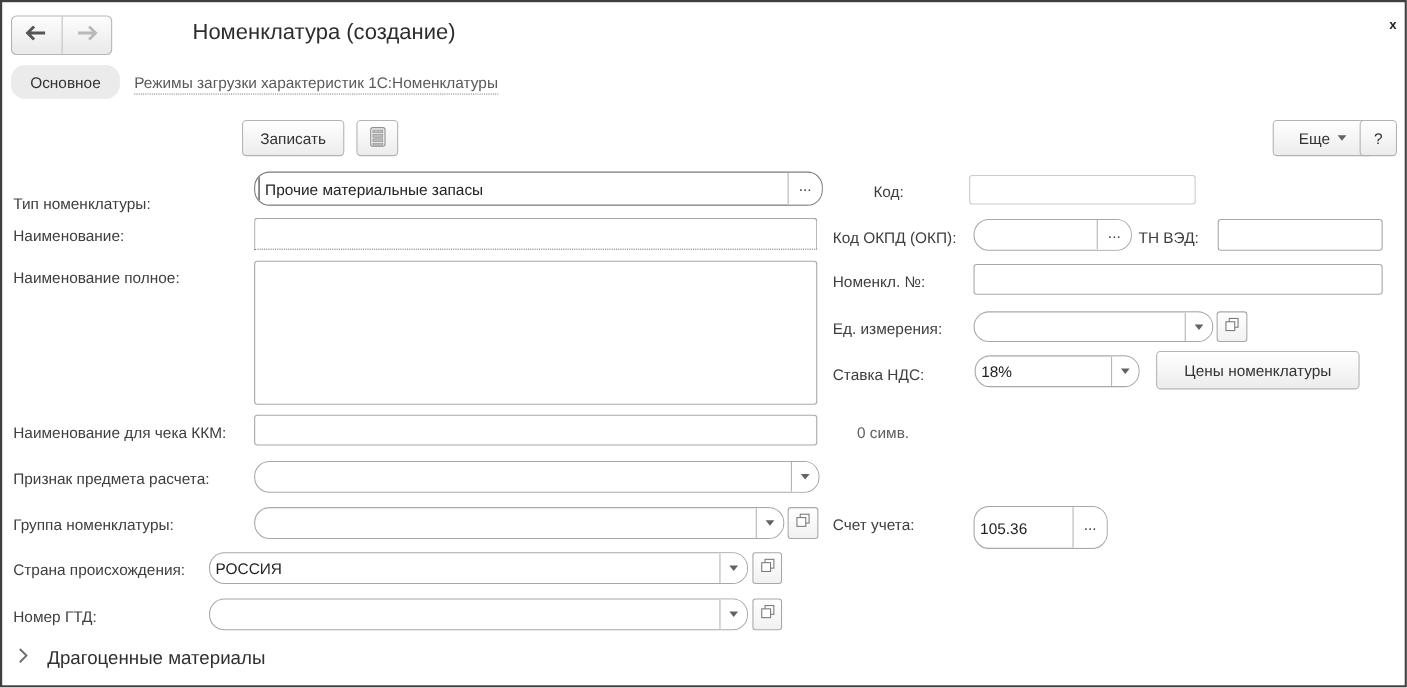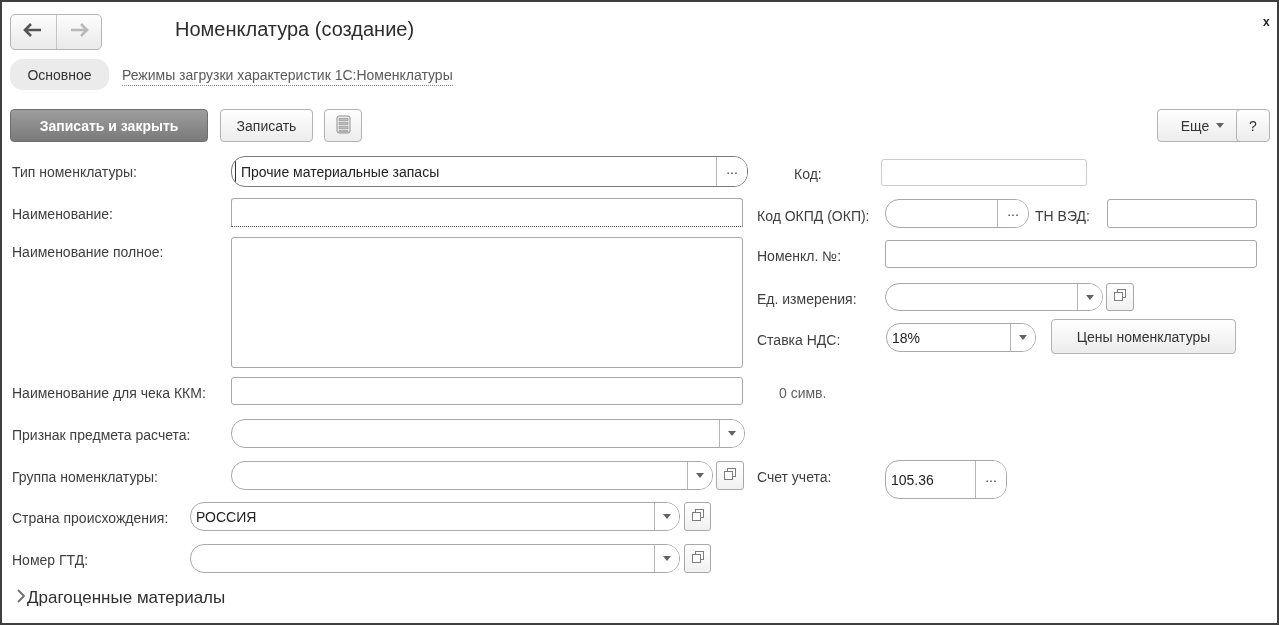--- a/index.html
+++ b/index.html
@@ -22,21 +22,21 @@
   .btn{position:absolute;box-sizing:border-box;border:1px solid #b3b3b3;border-radius:4px;background:linear-gradient(#ffffff,#ececec);font-size:14px;color:#333;display:flex;align-items:center;justify-content:center;cursor:pointer;font-family:inherit;gap:7px;}
   .btn.dark{background:linear-gradient(#9d9d9d,#7a7a7a);border-color:#6e6e6e;color:#fff;font-weight:bold;}
   .ta{position:absolute;box-sizing:border-box;border:1px solid #a8a8a8;border-radius:3px;background:#fff;resize:none;outline:none;font-family:inherit;font-size:14px;padding:4px 6px;}
   .navgrp{position:absolute;left:8px;top:12px;width:92px;height:36px;box-sizing:border-box;border:1px solid #b5b5b5;border-radius:5px;background:linear-gradient(#fdfdfd,#e9e9e9);display:flex;}
   .navcell{flex:1;display:flex;align-items:center;justify-content:center;cursor:pointer;}
   .navcell + .navcell{border-left:1px solid #c4c4c4;}
   .title{position:absolute;left:173px;top:16px;font-size:20px;color:#2d2d2d;}
   .tab{position:absolute;left:8px;top:57px;width:99px;height:31px;background:#ebebeb;border-radius:13px;display:flex;align-items:center;justify-content:center;font-size:14px;color:#333;cursor:pointer;}
   .link{position:absolute;left:120px;top:64px;font-size:14px;color:#5a5a5a;border-bottom:1px dotted #8a8a8a;cursor:pointer;line-height:19px;}
   .closex{position:absolute;left:1261px;top:14px;font-size:12px;font-weight:bold;color:#222;cursor:pointer;line-height:12px;}
-  .section{position:absolute;left:14px;top:586px;display:flex;align-items:flex-end;gap:1px;cursor:pointer;}
+  .section{position:absolute;left:14px;top:586px;display:flex;align-items:flex-end;gap:17px;cursor:pointer;}
   .section .txt{font-size:17px;color:#2f2f2f;}
 </style>
 </head>
 <body>
 
 <div class="window">
 
   <div class="navgrp">
     <div class="navcell">
       <span>
@@ -52,23 +52,20 @@
           </svg>
       </span>
     </div>
   </div>
   <div class="title">Номенклатура (создание)</div>
   <div class="closex">x</div>
 
   <div class="tab">Основное</div>
   <div class="link">Режимы загрузки характеристик 1С:Номенклатуры</div>
 
-  <div class="btn dark" style="left:8px;top:107px;width:198px;height:33px;">
-    <span>Записать и закрыть</span>
-  </div>
   <div class="btn" style="left:218px;top:107px;width:93px;height:33px;">
     <span>Записать</span>
   </div>
   <div class="btn" style="left:322px;top:107px;width:38px;height:33px;">
     <span>
       <svg width="15" height="19" viewBox="0 0 15 19">
         <rect x="1" y="1" width="13" height="17" rx="2" fill="#f4f4f4" stroke="#8f8f8f"></rect>
         <rect x="3" y="3.2" width="9" height="2.6" fill="#bdbdbd" stroke="#8f8f8f" stroke-width="0.6"></rect>
         <rect x="3" y="7.2" width="9" height="2.6" fill="#bdbdbd" stroke="#8f8f8f" stroke-width="0.6"></rect>
         <rect x="3" y="11.2" width="9" height="2.6" fill="#bdbdbd" stroke="#8f8f8f" stroke-width="0.6"></rect>
@@ -77,21 +74,21 @@
     </span>
   </div>
   <div class="btn" style="left:1155px;top:107px;width:91px;height:33px;">
     <span>Еще</span>
     <span class="tri"></span>
   </div>
   <div class="btn" style="left:1234px;top:107px;width:34px;height:33px;">
     <span>?</span>
   </div>
 
-  <div class="lbl" style="left:10px;top:162px;">Тип номенклатуры:</div>
+  <div class="lbl" style="left:10px;top:175px;">Тип номенклатуры:</div>
   <div class="ctrl focus" style="left:229px;top:154px;width:517px;height:31px;">
     <div class="caret"></div>
     <input class="bare grayfill" value="Прочие материальные запасы" style="">
     <div class="seg dots">
         <span>...</span>
       </div>
   </div>
   <div class="lbl" style="left:755px;top:164px;margin-left:37px;">Код:</div>
   <input class="inp disabled" style="left: 879px; top: 157px; width: 206px; height: 27px;" value="">
 

